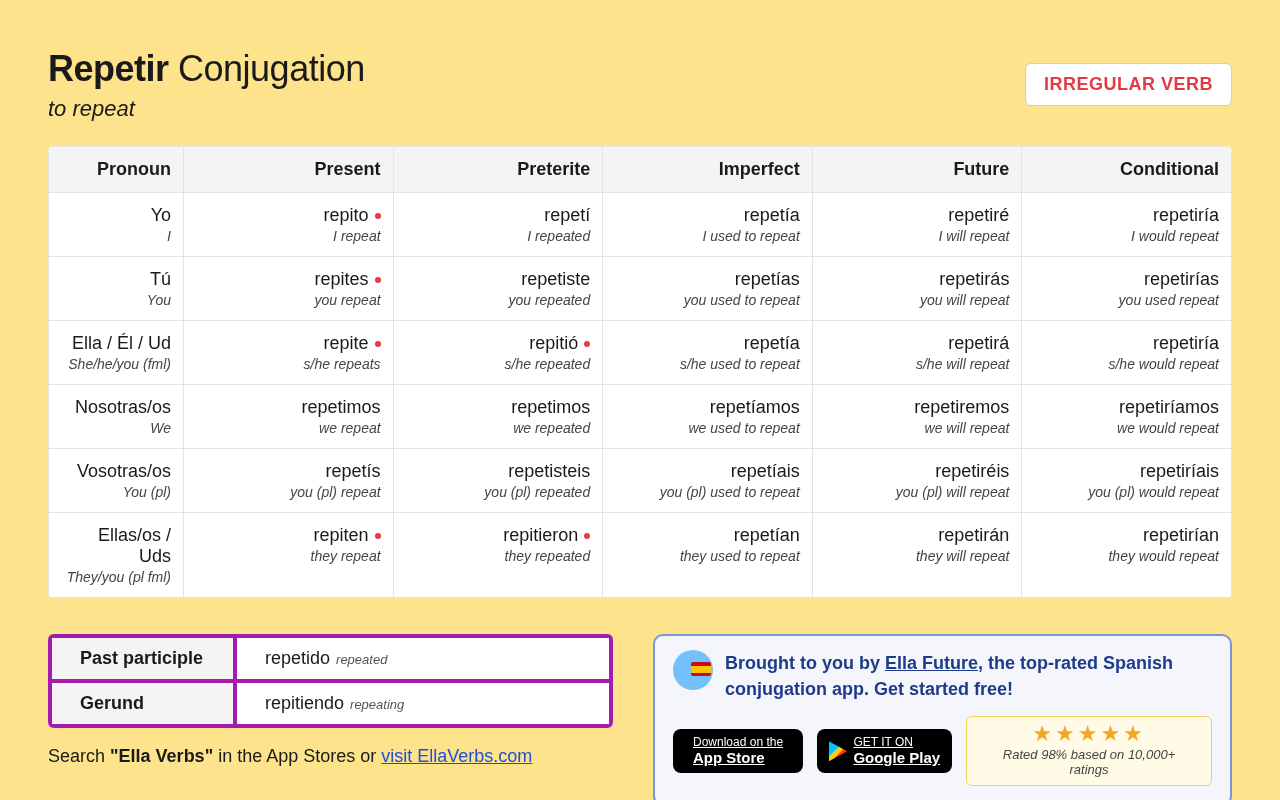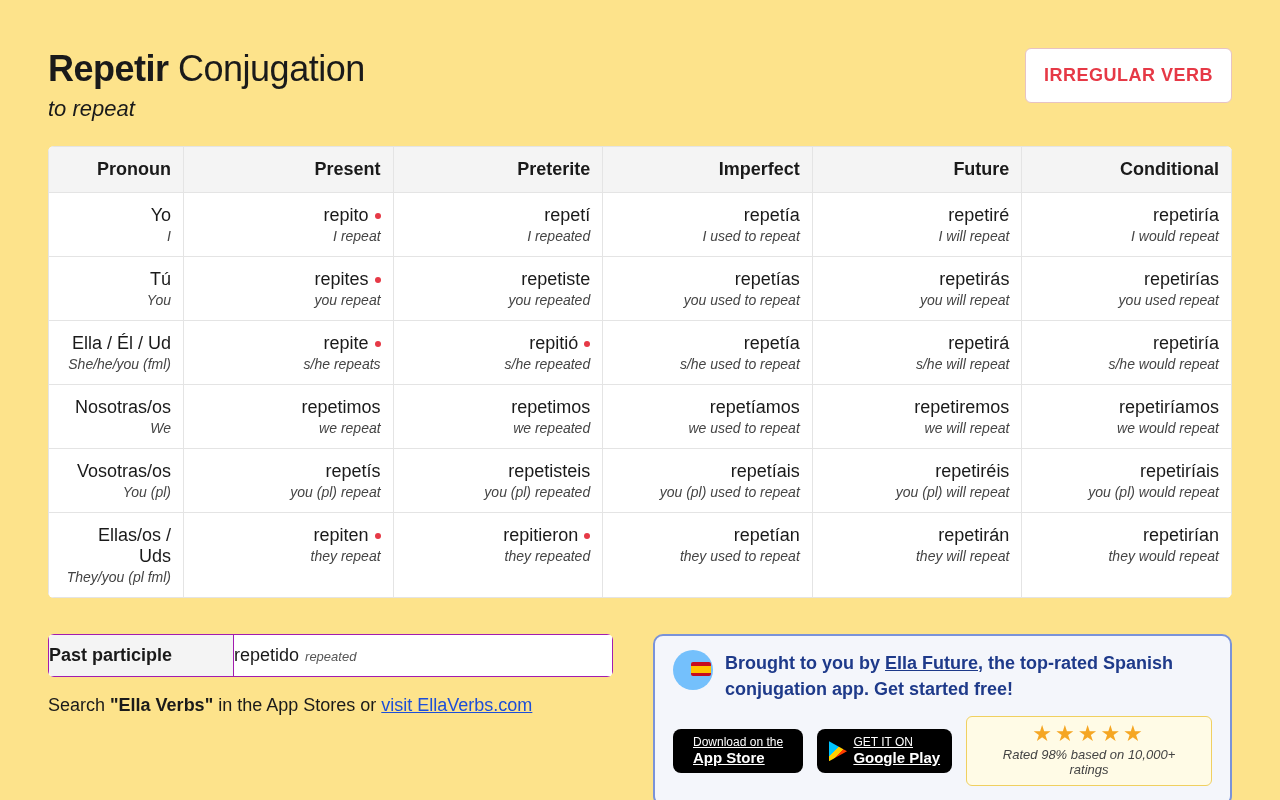--- a/index.html
+++ b/index.html
@@ -9,22 +9,23 @@
     font-family: -apple-system, BlinkMacSystemFont, "Segoe UI", "Helvetica Neue", Arial, sans-serif;
     color: #1a1a1a;
     padding: 48px;
   }
   .header-row { display: flex; justify-content: space-between; align-items: flex-start; margin-bottom: 24px; }
   .title-block h1 { font-size: 36px; font-weight: 400; letter-spacing: -0.5px; }
   .title-block h1 strong { font-weight: 700; }
   .title-block .translation { font-style: italic; font-size: 22px; margin-top: 6px; }
   .badge {
     background: #fff; color: #e63946; font-weight: 700; font-size: 18px;
-    padding: 16px 18px; border: 1px solid #e7c3c3; border-radius: 6px;
+    padding: 10px 18px; border: 1px solid #e7c3c3; border-radius: 6px;
     letter-spacing: 0.5px;
+    margin-top: 15px;
   }
   table.conjugation {
     width: 100%; border-collapse: collapse; background: #fff; border-radius: 6px;
     overflow: hidden; table-layout: fixed;
   }
   table.conjugation th, table.conjugation td {
     text-align: right; padding: 12px 12px; border: 1px solid #e4e4e4;
     vertical-align: top;
   }
   table.conjugation th {
@@ -34,21 +35,21 @@
   table.conjugation td .english { font-size: 14px; font-style: italic; color: #444; margin-top: 2px; }
   .irregular-dot {
     display:inline-block; width:6px; height:6px; background:#e63946;
     border-radius:50%; margin-left:6px; vertical-align: middle;
   }
   .bottom-row { display:flex; gap: 40px; margin-top: 36px; align-items: flex-start; }
   .left-col { flex: 0 0 565px; }
   table.participles {
     width:100%; border-collapse: collapse; background:#fff; border-radius:6px; overflow:hidden;
   }
-  table.participles td { border:1px solid #a21caf; padding: 10px 0; font-size:18px;}
+  table.participles td { border:4px solid #a21caf; padding: 10px 28px; font-size:18px;}
   table.participles td:first-child { background:#f4f4f4; font-weight:600; width:185px;}
   table.participles .eng { font-style: italic; font-size:13px; color:#555; margin-left:6px;}
   .search-line { margin-top: 18px; font-size:18px; }
   .search-line strong { font-weight:700; }
   .search-line a { color:#1d4ed8; text-decoration: underline; }
   .promo {
     flex:1; background:#f4f6fb; border:2px solid #7a93d9; border-radius:10px;
     padding: 14px 18px 18px 18px;
   }
   .promo-top { display:flex; gap:12px; }
@@ -281,20 +282,24 @@
     </tbody>
 </table>
 
 <div class="bottom-row">
   <div class="left-col">
     <table class="participles">
       <tbody id="participles-body">
           <tr>
             <td>Past participle</td>
             <td>repetido<span class="eng">repeated</span></td>
+          </tr>
+          <tr>
+            <td>Gerund</td>
+            <td>repitiendo<span class="eng">repeating</span></td>
           </tr>
         </tbody>
     </table>
     <div class="search-line">
       <span>Search </span><strong>"Ella Verbs"</strong><span> in the App Stores or </span><a href="#">visit EllaVerbs.com</a>
     </div>
   </div>
 
   <div class="promo">
     <div class="promo-top">

